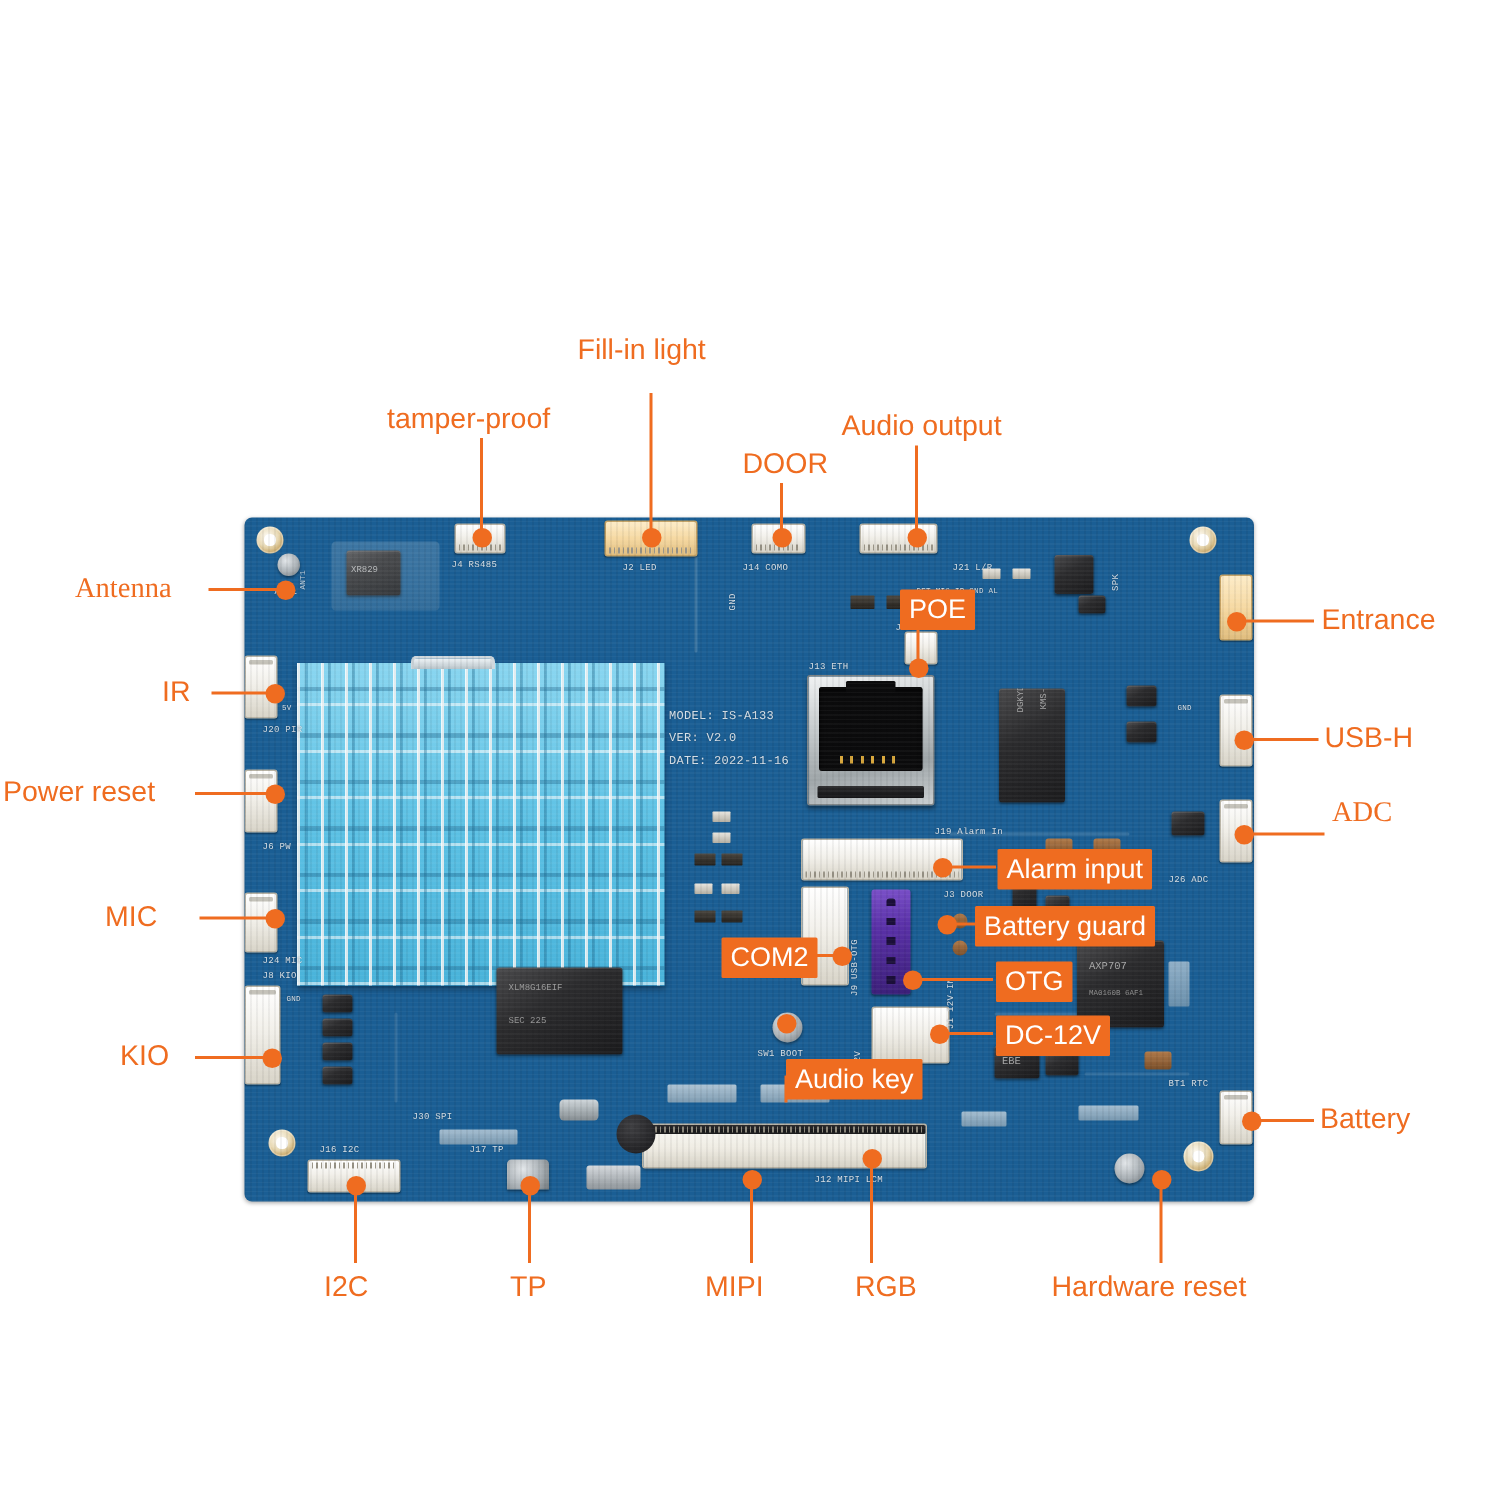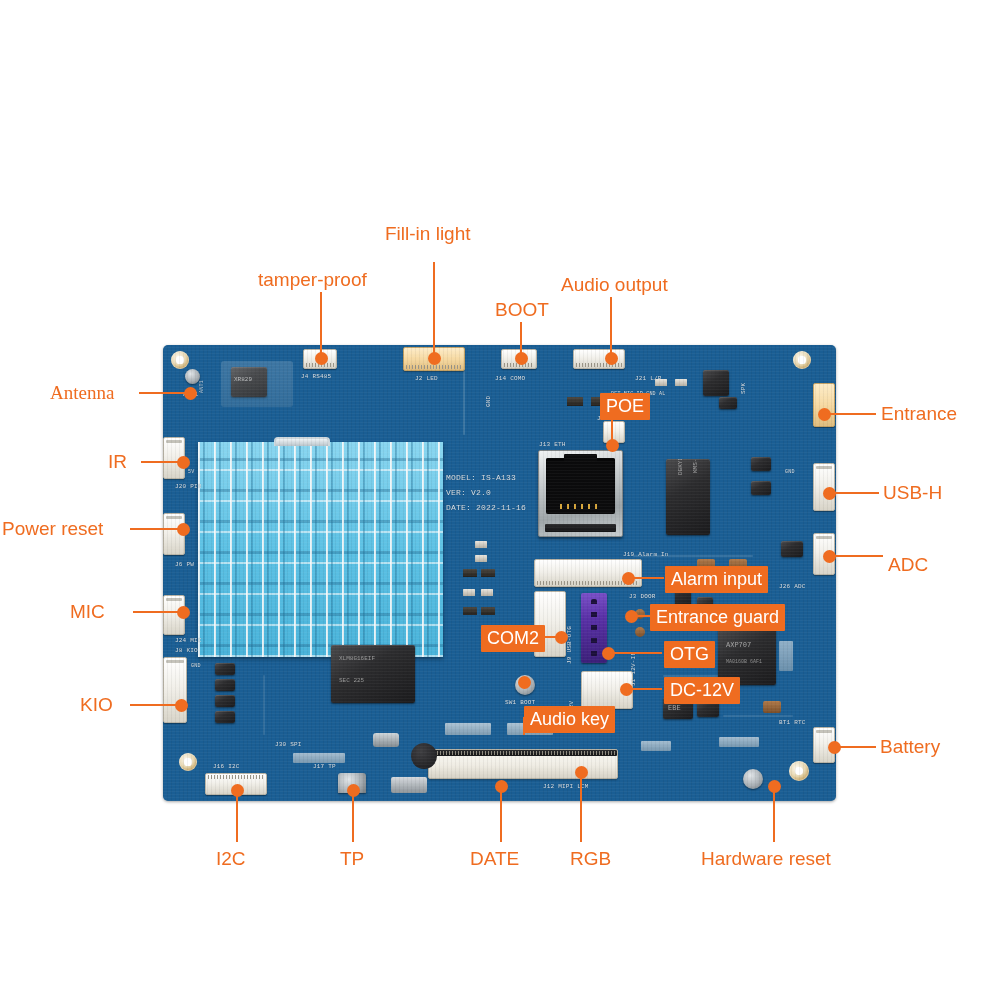--- a/index.html
+++ b/index.html
@@ -477,21 +477,21 @@
   </div>
 
   <div class="callout-label" style="left:258px;top:270px;">tamper-proof</div>
   <div class="callout-line" style="left:320px;top:292px;width:2px;height:63px;"></div>
   <div class="callout-dot" style="left:321px;top:358px;"></div>
 
   <div class="callout-label" style="left:385px;top:224px;">Fill-in light</div>
   <div class="callout-line" style="left:433px;top:262px;width:2px;height:94px;"></div>
   <div class="callout-dot" style="left:434px;top:358px;"></div>
 
-  <div class="callout-label" style="left:495px;top:300px;">BOOT</div>
+  <div class="callout-label" style="left:495px;top:300px;">DOOR</div>
   <div class="callout-line" style="left:520px;top:322px;width:2px;height:34px;"></div>
   <div class="callout-dot" style="left:521px;top:358px;"></div>
 
   <div class="callout-label" style="left:561px;top:275px;">Audio output</div>
   <div class="callout-line" style="left:610px;top:297px;width:2px;height:59px;"></div>
   <div class="callout-dot" style="left:611px;top:358px;"></div>
 
   <div class="callout-label" style="left:50px;top:383px;font-family:Liberation Serif, serif;">Antenna</div>
   <div class="callout-line" style="left:139px;top:392px;width:48px;height:2px;"></div>
   <div class="callout-dot" style="left:190px;top:393px;"></div>
@@ -513,57 +513,57 @@
   <div class="callout-dot" style="left:181px;top:705px;"></div>
 
   <div class="callout-label" style="left:881px;top:404px;">Entrance</div>
   <div class="callout-line" style="left:828px;top:413px;width:48px;height:2px;"></div>
   <div class="callout-dot" style="left:824px;top:414px;"></div>
 
   <div class="callout-label" style="left:883px;top:483px;">USB-H</div>
   <div class="callout-line" style="left:833px;top:492px;width:46px;height:2px;"></div>
   <div class="callout-dot" style="left:829px;top:493px;"></div>
 
-  <div class="callout-label" style="left:888px;top:555px;">ADC</div>
+  <div class="callout-label" style="left:888px;top:532px;font-family:Liberation Serif, serif;">ADC</div>
   <div class="callout-line" style="left:833px;top:555px;width:50px;height:2px;"></div>
   <div class="callout-dot" style="left:829px;top:556px;"></div>
 
   <div class="callout-label" style="left:880px;top:737px;">Battery</div>
   <div class="callout-line" style="left:838px;top:746px;width:38px;height:2px;"></div>
   <div class="callout-dot" style="left:834px;top:747px;"></div>
 
   <div class="callout-label" style="left:216px;top:849px;">I2C</div>
   <div class="callout-line" style="left:236px;top:794px;width:2px;height:48px;"></div>
   <div class="callout-dot" style="left:237px;top:790px;"></div>
 
   <div class="callout-label" style="left:340px;top:849px;">TP</div>
   <div class="callout-line" style="left:352px;top:794px;width:2px;height:48px;"></div>
   <div class="callout-dot" style="left:353px;top:790px;"></div>
 
-  <div class="callout-label" style="left:470px;top:849px;">DATE</div>
+  <div class="callout-label" style="left:470px;top:849px;">MIPI</div>
   <div class="callout-line" style="left:500px;top:790px;width:2px;height:52px;"></div>
   <div class="callout-dot" style="left:501px;top:786px;"></div>
 
   <div class="callout-label" style="left:570px;top:849px;">RGB</div>
   <div class="callout-line" style="left:580px;top:776px;width:2px;height:66px;"></div>
   <div class="callout-dot" style="left:581px;top:772px;"></div>
 
   <div class="callout-label" style="left:701px;top:849px;">Hardware reset</div>
   <div class="callout-line" style="left:773px;top:790px;width:2px;height:52px;"></div>
   <div class="callout-dot" style="left:774px;top:786px;"></div>
 
   <div class="badge" style="left:600px;top:393px;">POE</div>
   <div class="callout-line" style="left:611px;top:415px;width:2px;height:28px;"></div>
   <div class="callout-dot" style="left:612px;top:445px;"></div>
 
   <div class="badge" style="left:665px;top:566px;">Alarm input</div>
   <div class="callout-line" style="left:632px;top:577px;width:32px;height:2px;"></div>
   <div class="callout-dot" style="left:628px;top:578px;"></div>
 
-  <div class="badge" style="left:650px;top:604px;">Entrance guard</div>
+  <div class="badge" style="left:650px;top:604px;">Battery guard</div>
   <div class="callout-line" style="left:634px;top:615px;width:16px;height:2px;"></div>
   <div class="callout-dot" style="left:631px;top:616px;"></div>
 
   <div class="badge" style="left:481px;top:625px;">COM2</div>
   <div class="callout-line" style="left:538px;top:636px;width:20px;height:2px;"></div>
   <div class="callout-dot" style="left:561px;top:637px;"></div>
 
   <div class="badge" style="left:664px;top:641px;">OTG</div>
   <div class="callout-line" style="left:612px;top:652px;width:50px;height:2px;"></div>
   <div class="callout-dot" style="left:608px;top:653px;"></div>

